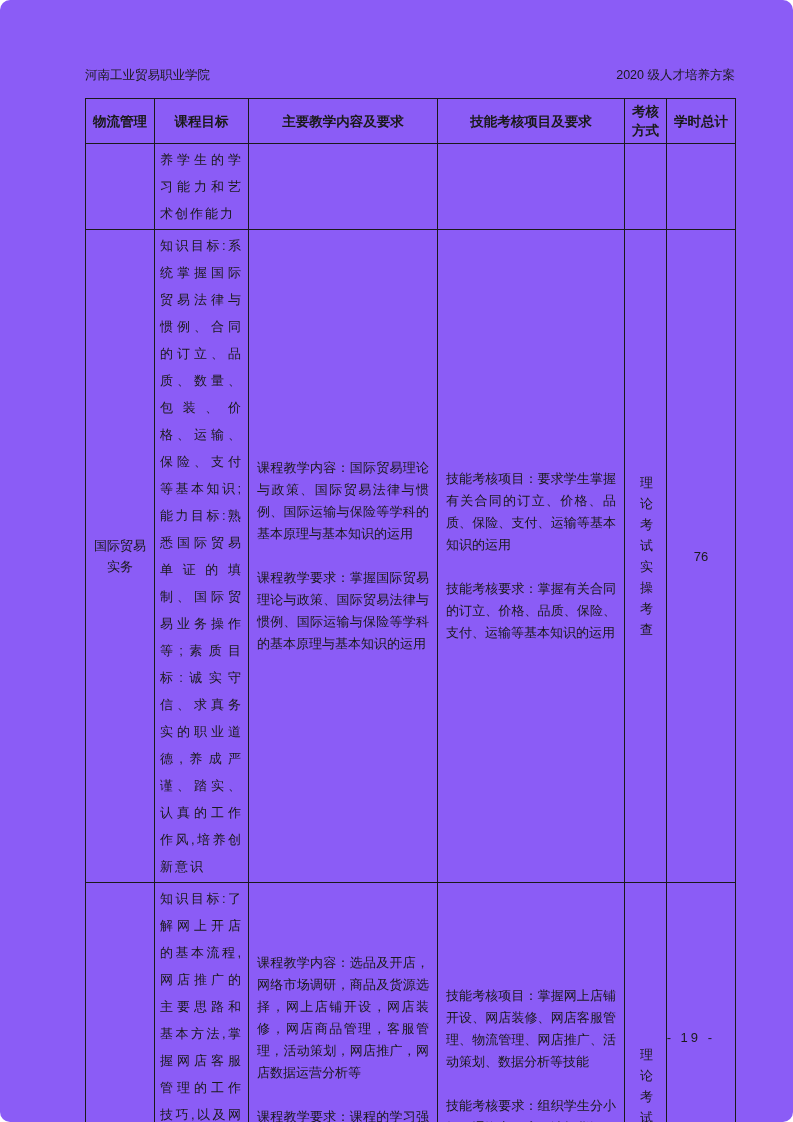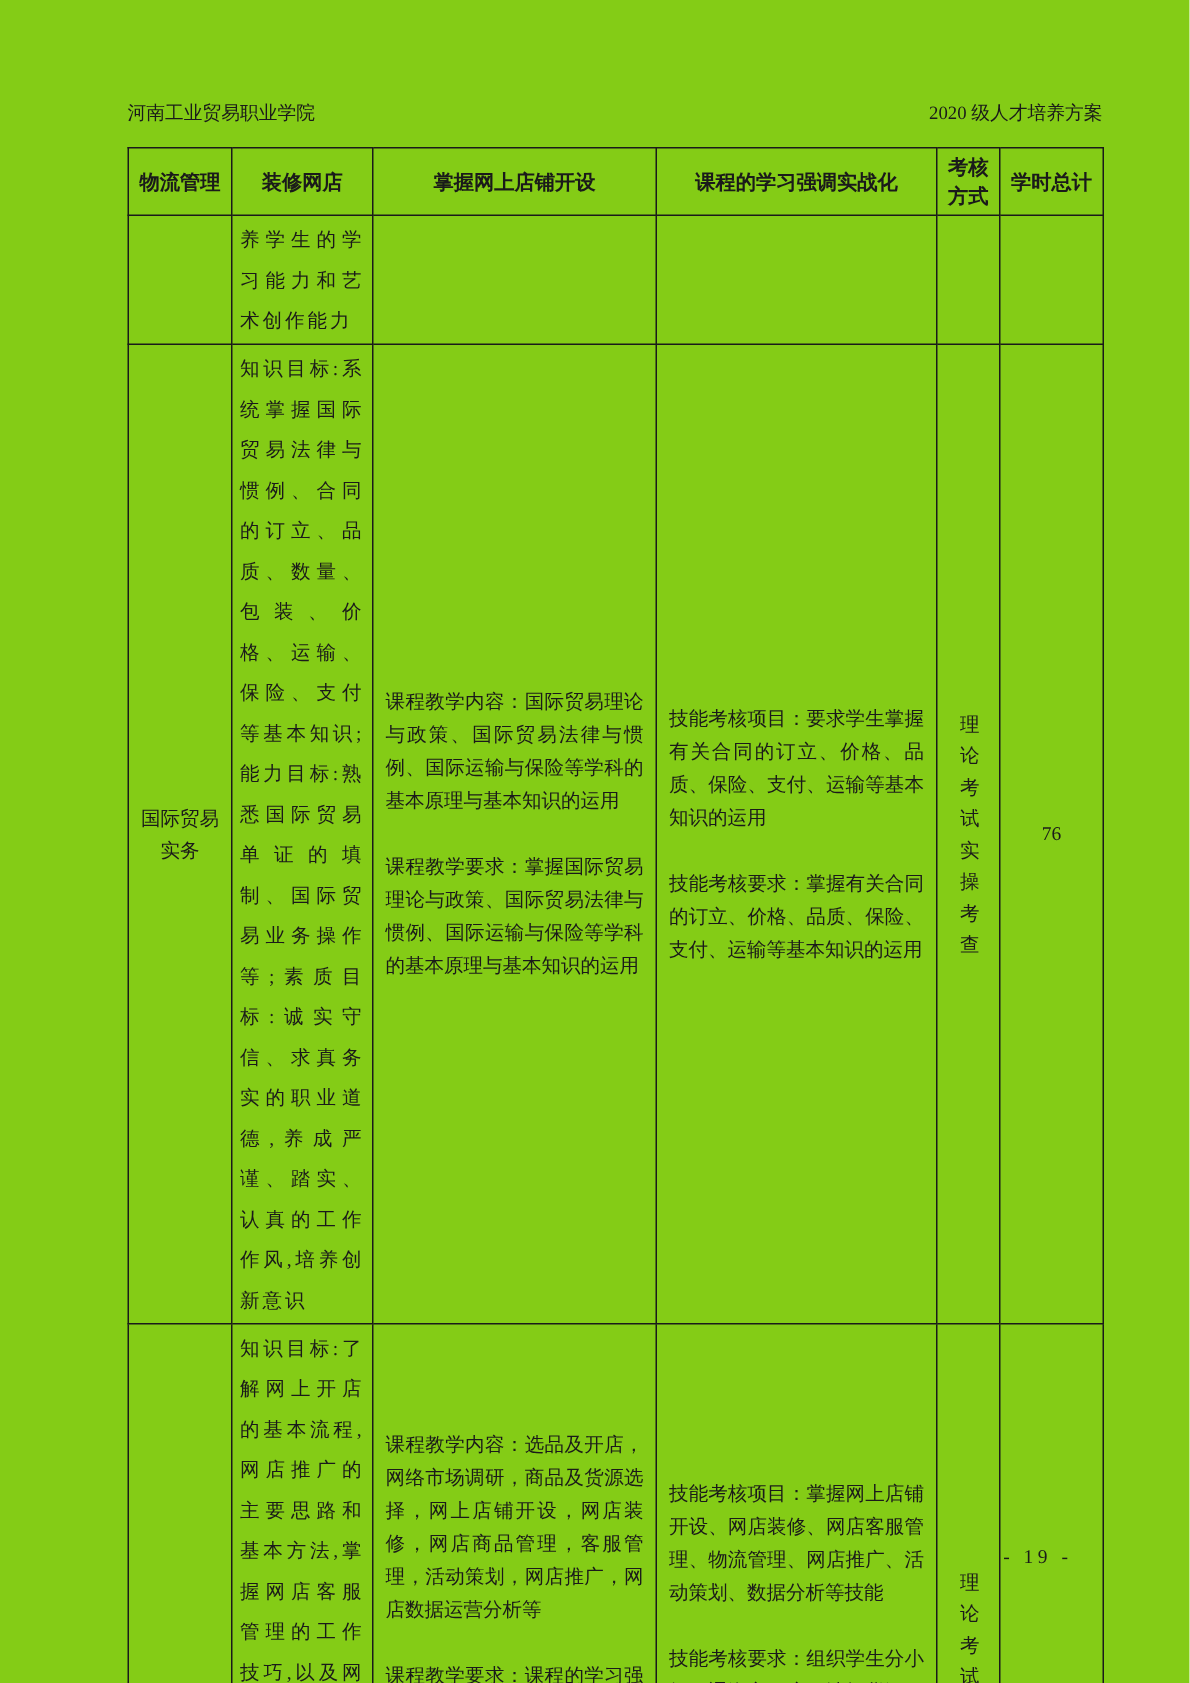--- a/index.html
+++ b/index.html
@@ -4,24 +4,25 @@
 <style>
   html, body {
     margin: 0;
     padding: 0;
     background: #ffffff;
   }
   .page {
     position: relative;
     width: 793px;
     height: 1122px;
-    background: #84cc16;
-    font-family: Liberation Serif, serif;
+    background: #8b5cf6;
+    font-family: Liberation Sans, sans-serif;
     color: #1a1a1a;
     overflow: hidden;
+    border-radius: 10px;
   }
   .page-header {
     position: absolute;
     top: 66px;
     left: 85px;
     width: 650px;
     display: flex;
     justify-content: space-between;
     font-size: 12.5px;
     line-height: 18px;
@@ -109,23 +110,23 @@
       <col style="width:69px">
       <col style="width:94px">
       <col style="width:189px">
       <col style="width:187px">
       <col style="width:42px">
       <col style="width:69px">
     </colgroup>
     <thead>
       <tr class="header-row">
         <th>物流管理</th>
-        <th>装修网店</th>
-        <th>掌握网上店铺开设</th>
-        <th>课程的学习强调实战化</th>
+        <th>课程目标</th>
+        <th>主要教学内容及要求</th>
+        <th>技能考核项目及要求</th>
         <th>考核方式</th>
         <th>学时总计</th>
       </tr>
     </thead>
     <tbody>
       <tr class="row-cont">
         <td class="cell-name"></td>
         <td class="cell-objectives v-top">养学生的学习能力和艺术创作能力</td>
         <td class="cell-content"></td>
         <td class="cell-content"></td>

